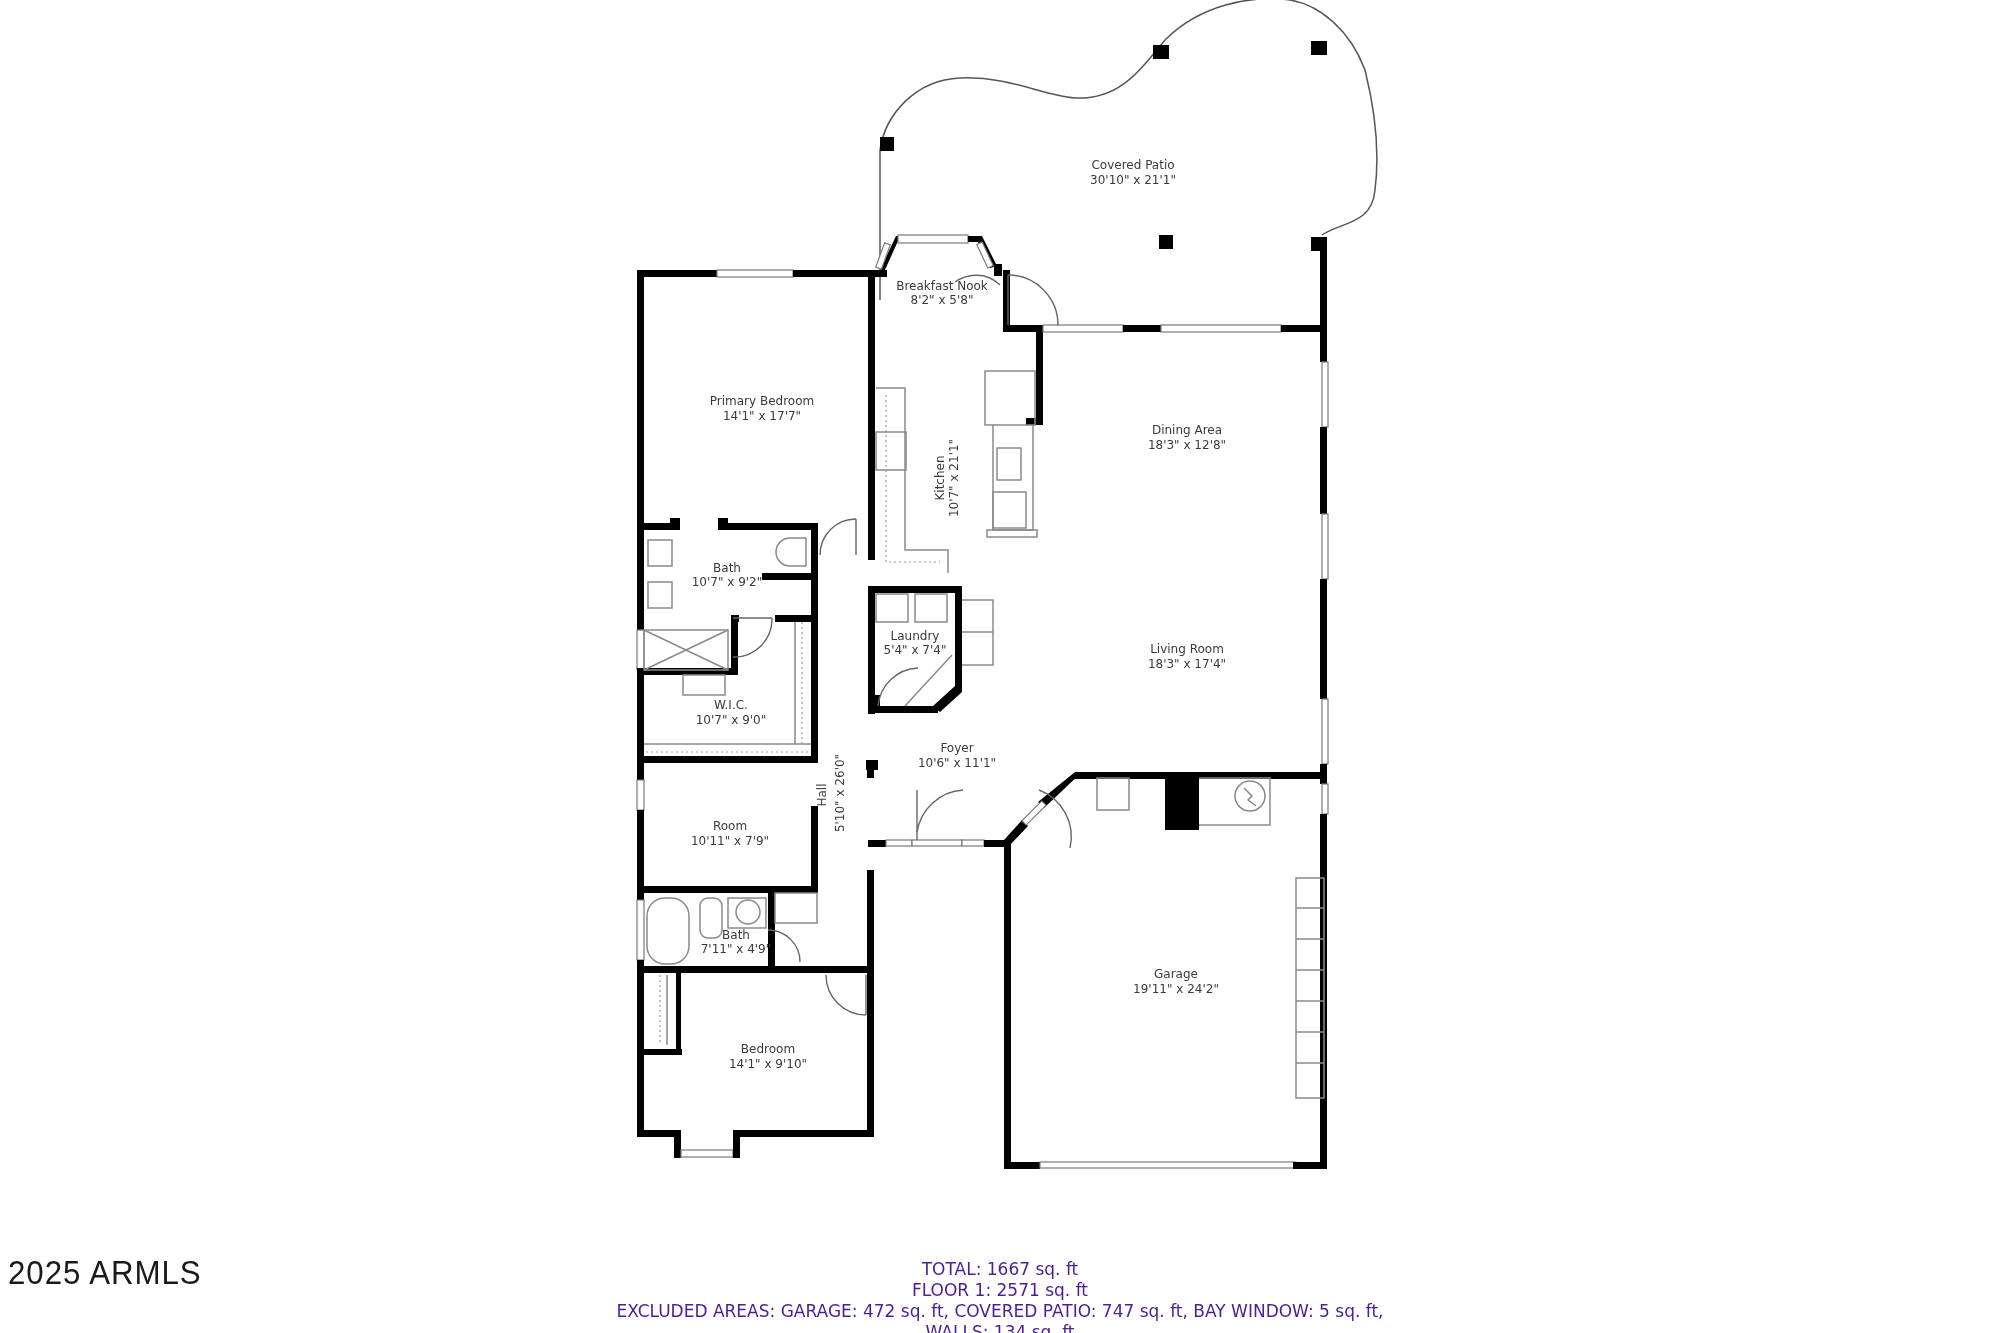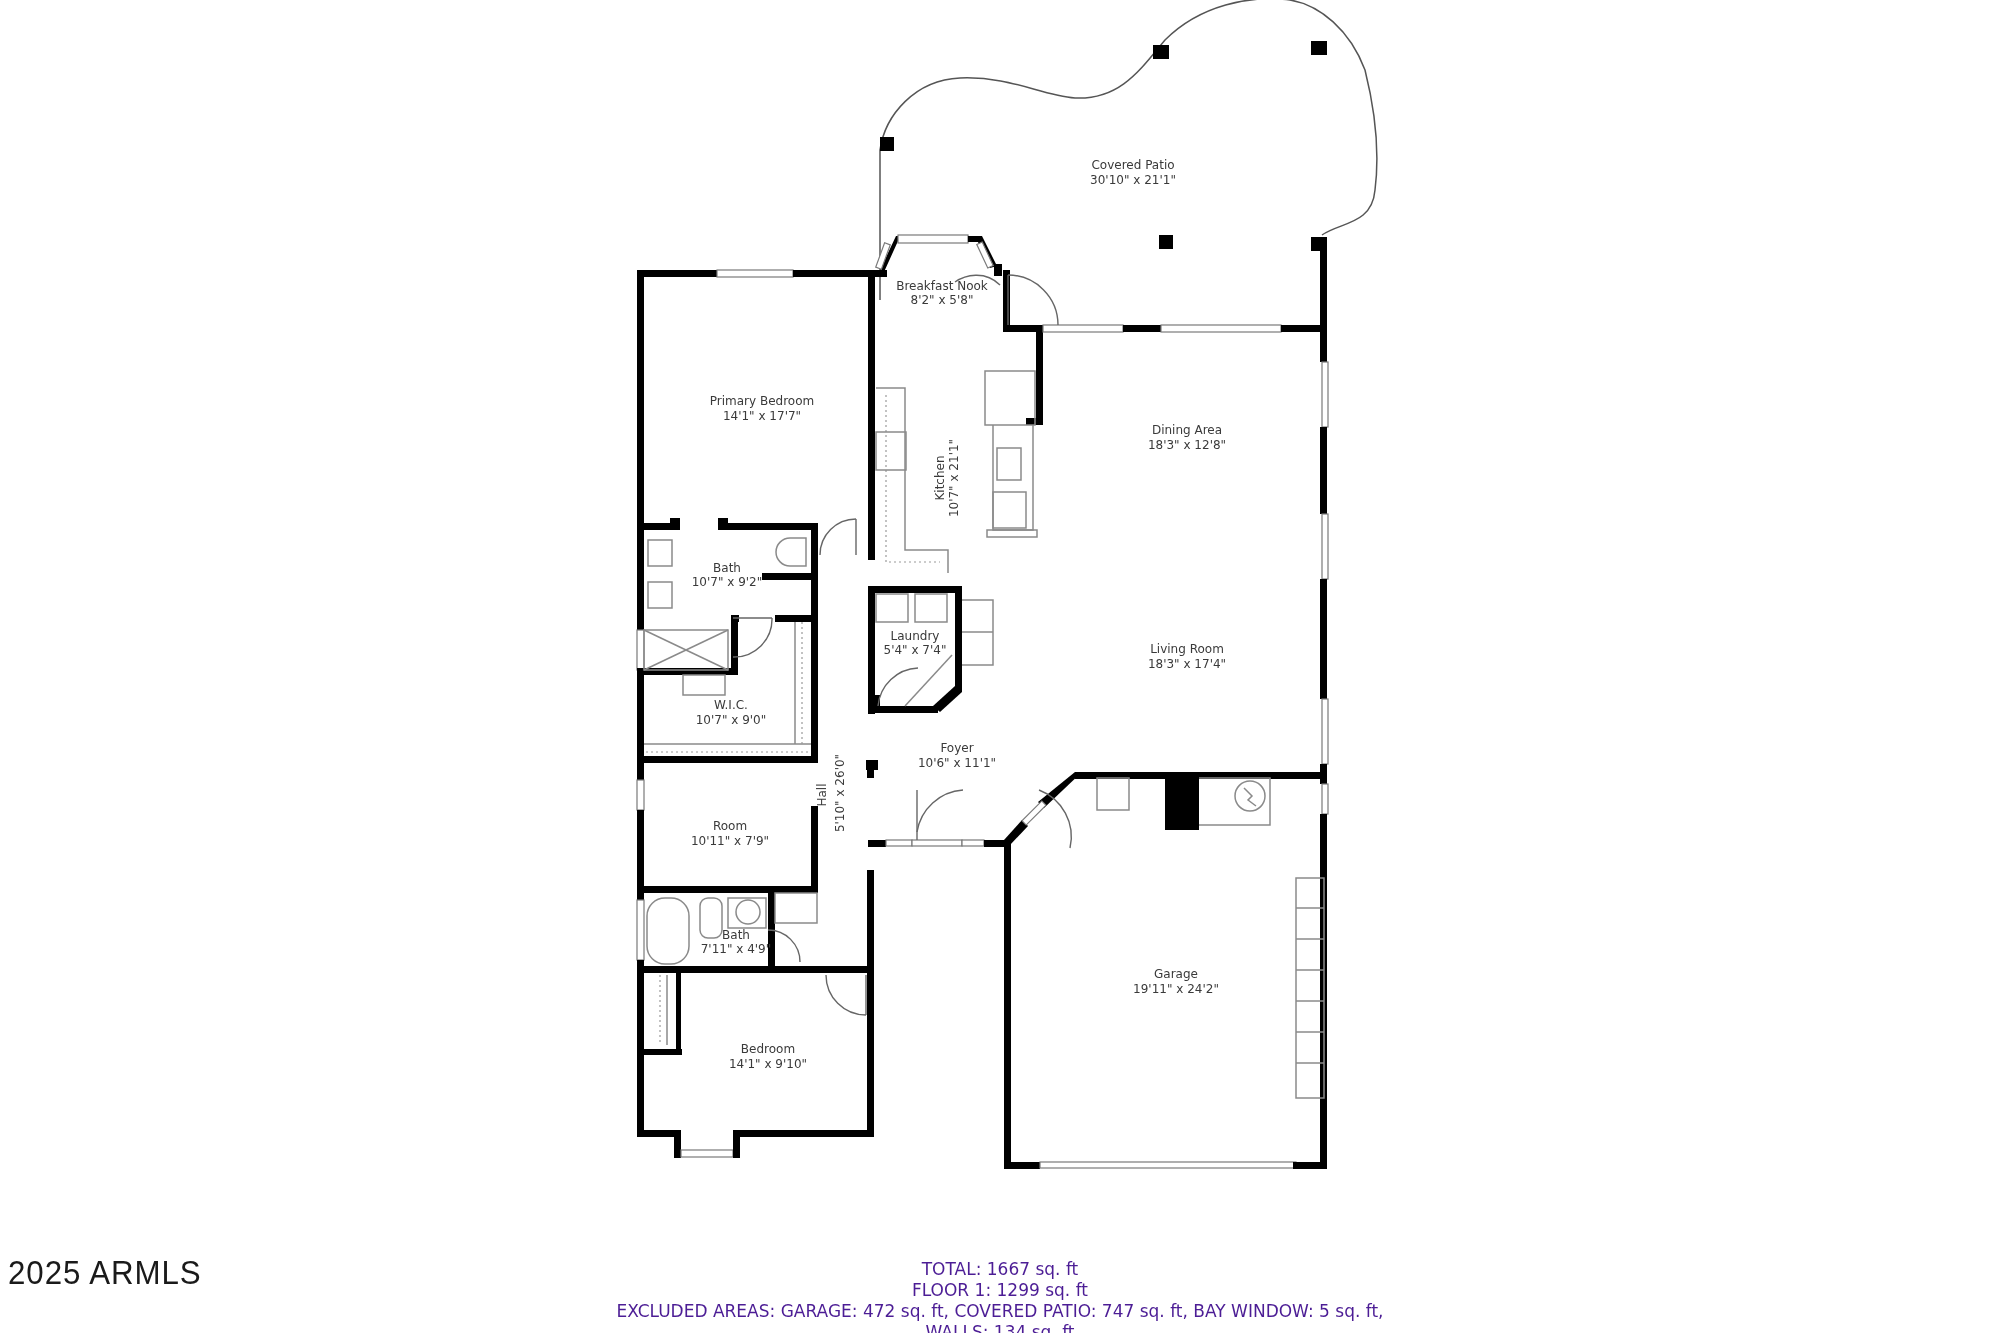--- a/index.html
+++ b/index.html
@@ -259,16 +259,16 @@
 
     <text class="lbl" x="768" y="1053">Bedroom</text>
     <text class="lbl" x="768" y="1068">14'1" x 9'10"</text>
   </g>
 </svg>
 
 <div class="watermark">2025 ARMLS</div>
 
 <div class="summary-wrap">
   <div class="summary total" style="position:relative;">TOTAL: 1667 sq. ft</div>
-  <div class="summary" style="position:relative;">FLOOR 1: 1299 sq. ft</div>
+  <div class="summary" style="position:relative;">FLOOR 1: 2571 sq. ft</div>
   <div class="summary" style="position:relative;">EXCLUDED AREAS: GARAGE: 472 sq. ft, COVERED PATIO: 747 sq. ft, BAY WINDOW: 5 sq. ft,</div>
   <div class="summary" style="position:relative;">WALLS: 134 sq. ft</div>
 </div>
 
 </body></html>

